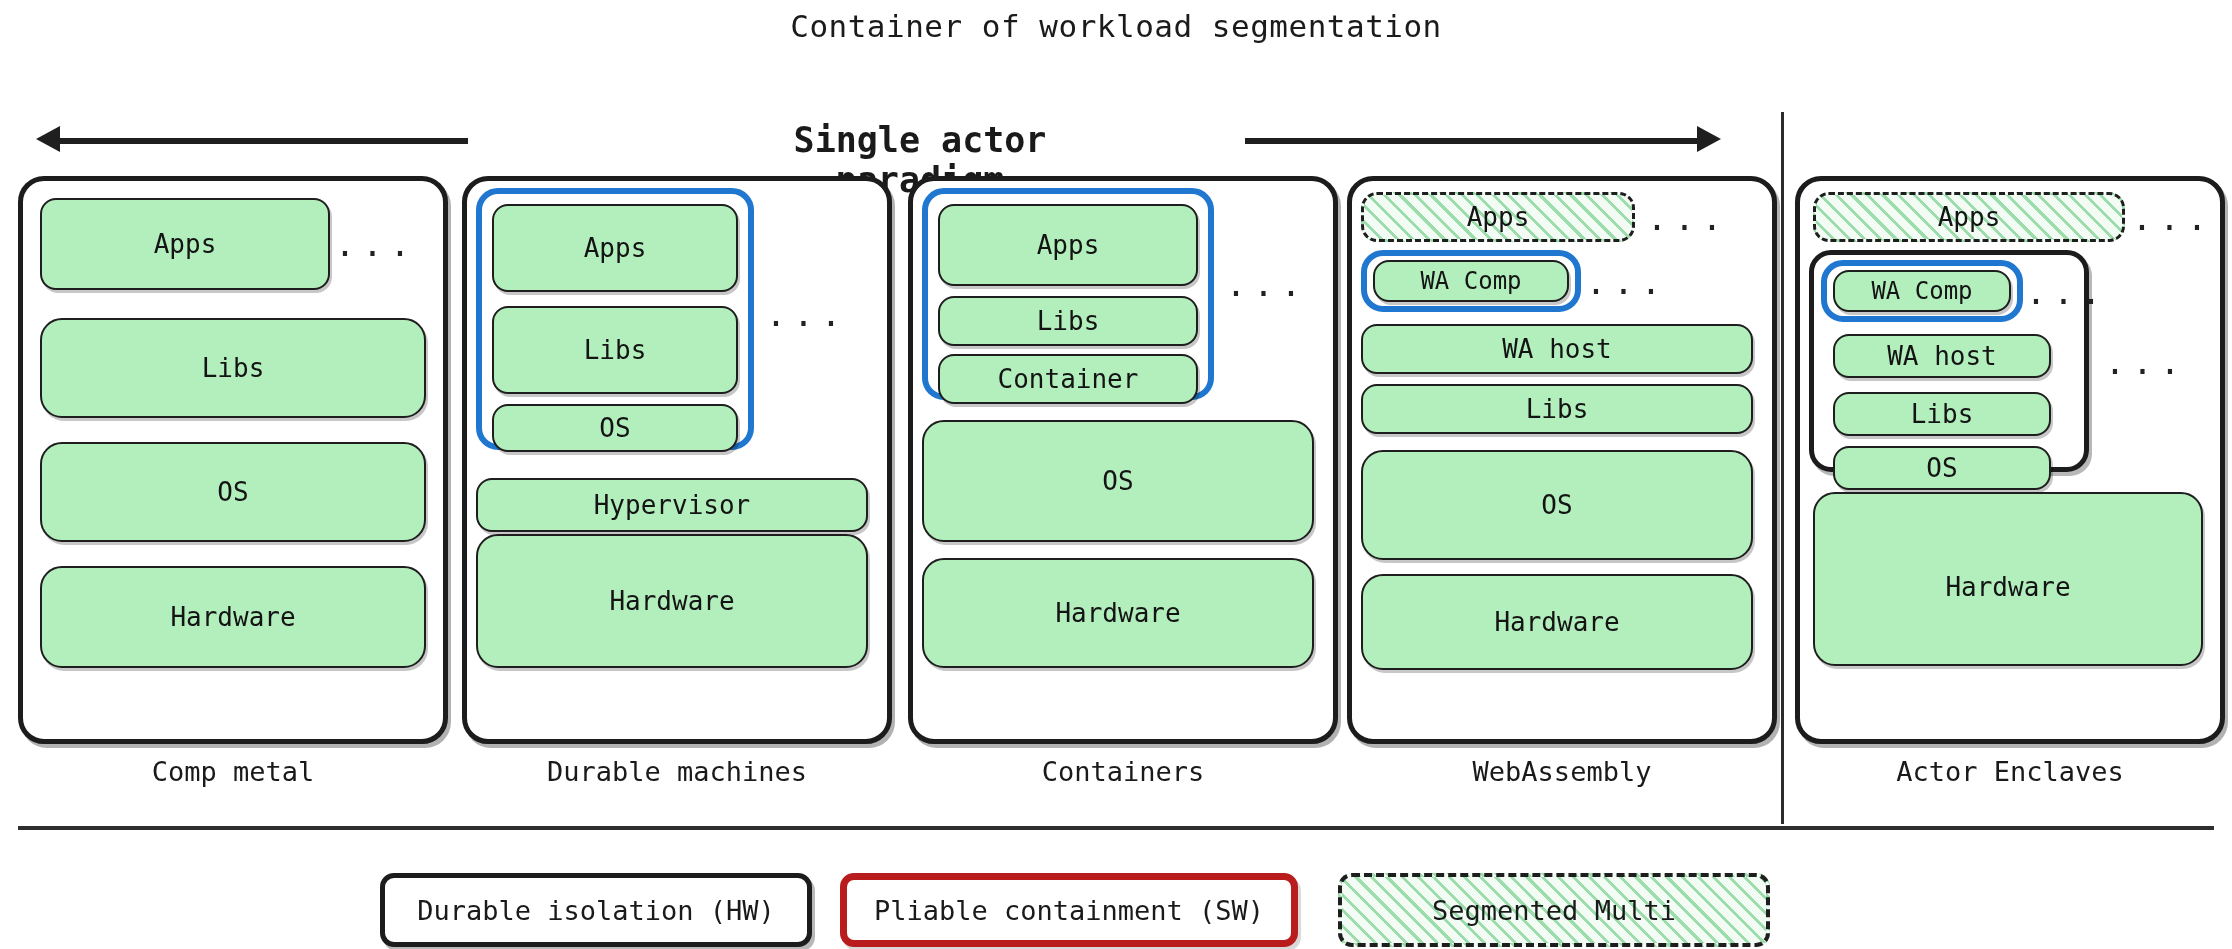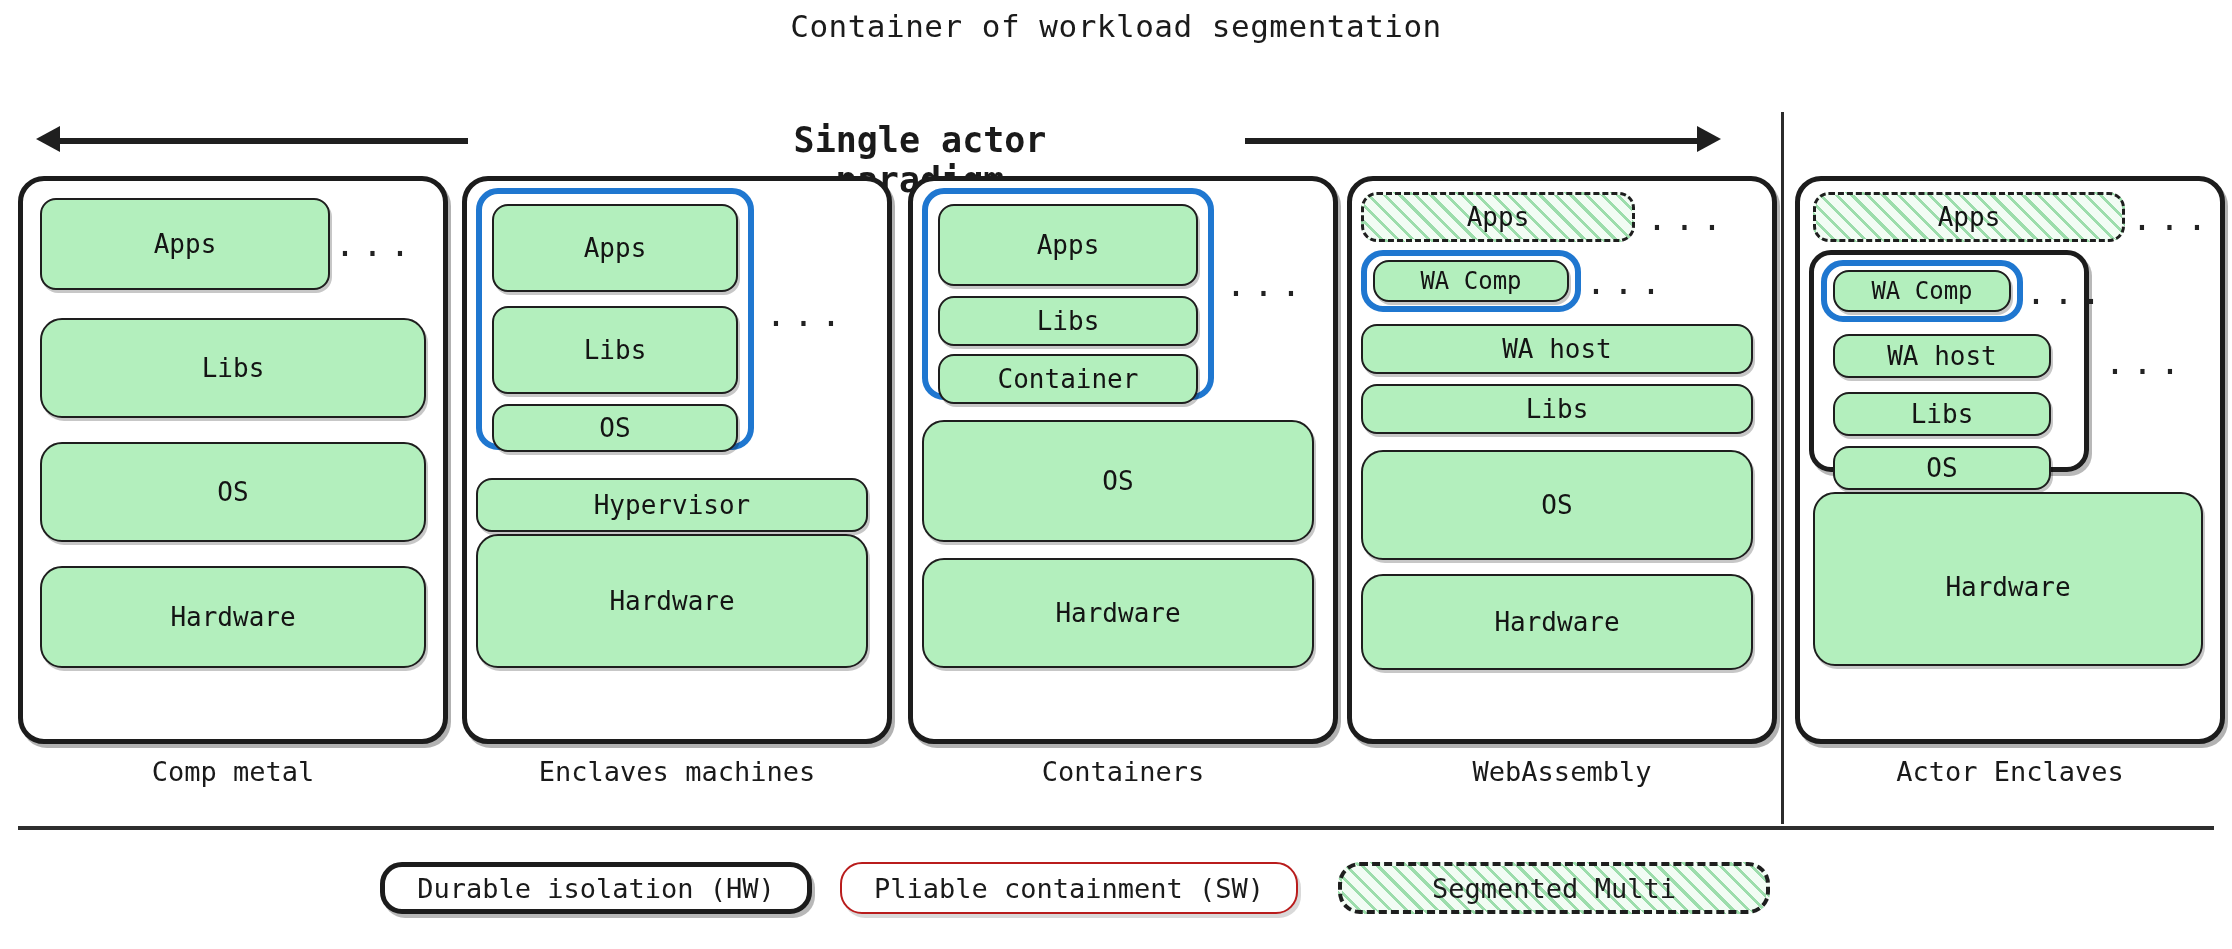--- a/index.html
+++ b/index.html
@@ -61,27 +61,27 @@
   .black-group{
     position:absolute;box-sizing:border-box;
     border:5px solid #1c1c1c;border-radius:22px;background:transparent;
     box-shadow:3px 4px 0 rgba(0,0,0,.28);
   }
   .dots{position:absolute;font-size:34px;letter-spacing:7px;color:#222;
     display:flex;align-items:center;justify-content:center;}
   
   #legend{position:absolute;left:0;top:862px;width:2232px;height:70px;}
   .legend-item{
-    position:absolute;top:0;height:52px;box-sizing:border-box;
+    position:absolute;top:11px;height:74px;box-sizing:border-box;
     display:flex;align-items:center;justify-content:center;
-    font-size:27px;border-radius:22px;background:#fff;
+    font-size:27px;border-radius:14px;background:#fff;
   }
   #legend-hw{left:380px;width:432px;border:5px solid #1c1c1c;
     box-shadow:3px 4px 0 rgba(0,0,0,.28);}
-  #legend-sw{left:840px;width:458px;border:2px solid #b91c1c;
+  #legend-sw{left:840px;width:458px;border:7px solid #b91c1c;
     box-shadow:3px 4px 0 rgba(0,0,0,.15);}
   #legend-apps{left:1338px;width:432px;border:4px dashed #1e1e1e;
     background-color:#f2fcf4;
     background-image:repeating-linear-gradient(45deg,
       rgba(86,195,112,.55) 0 3px, rgba(255,255,255,0) 3px 11px);}
 </style>
 </head>
 <body>
 
 <div id="title">Container of workload segmentation</div>
@@ -109,21 +109,21 @@
 <div class="column" style="left:462px;">
   <div class="col-frame"></div>
   <div class="blue-group" style="left:14px;top:12px;width:278px;height:262px;"></div>
   <div class="block" style="left:30px;top:28px;width:246px;height:88px;">Apps</div>
   <div class="block" style="left:30px;top:130px;width:246px;height:88px;">Libs</div>
   <div class="block" style="left:30px;top:228px;width:246px;height:48px;">OS</div>
   <div class="dots" style="left:300px;top:118px;width:90px;height:40px;">...</div>
   <div class="block" style="left:14px;top:290px;width:392px;height:54px;margin-top:12px;">Hypervisor</div>
   <div class="block tall" style="left:14px;top:358px;width:392px;height:134px;">Hardware</div>
 </div>
-<div class="col-label" style="left:462px;">Enclaves machines</div>
+<div class="col-label" style="left:462px;">Durable machines</div>
 
 <div class="column" style="left:908px;">
   <div class="col-frame"></div>
   <div class="blue-group" style="left:14px;top:12px;width:292px;height:212px;"></div>
   <div class="block" style="left:30px;top:28px;width:260px;height:82px;">Apps</div>
   <div class="block" style="left:30px;top:120px;width:260px;height:50px;">Libs</div>
   <div class="block" style="left:30px;top:178px;width:260px;height:50px;">Container</div>
   <div class="dots" style="left:314px;top:88px;width:90px;height:40px;">...</div>
   <div class="block tall" style="left:14px;top:244px;width:392px;height:122px;">OS</div>
   <div class="block tall" style="left:14px;top:382px;width:392px;height:110px;">Hardware</div>

